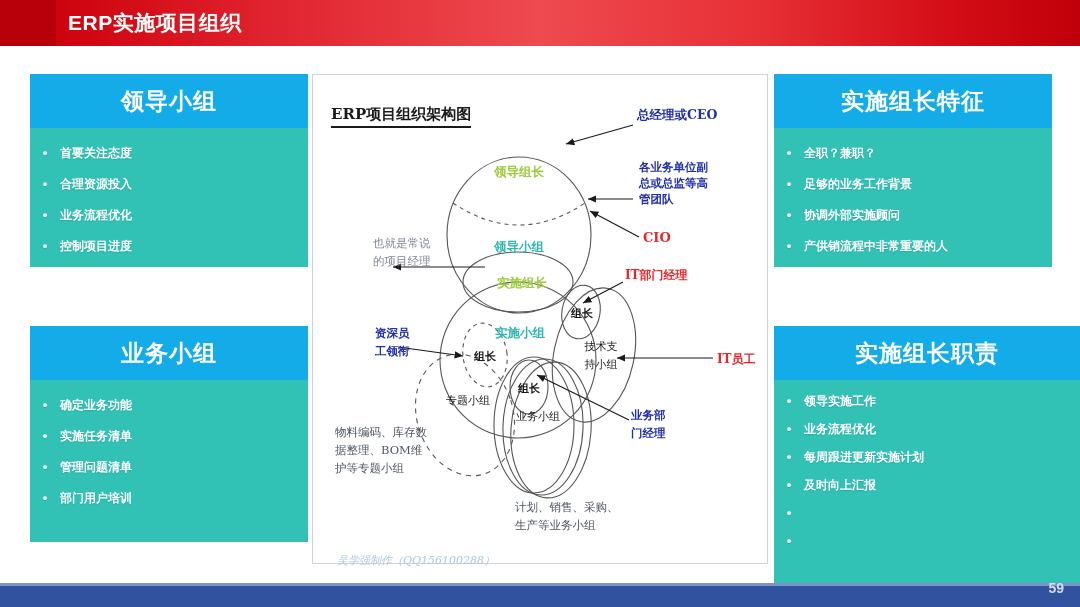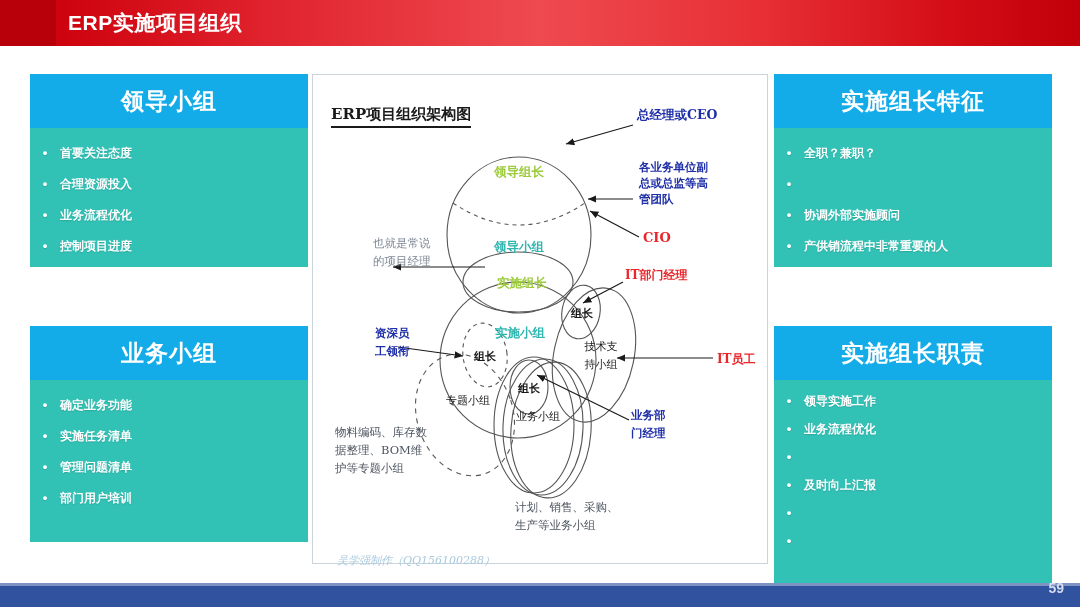--- a/index.html
+++ b/index.html
@@ -50,21 +50,21 @@
   .bullet-dot{
     width:30px;flex:0 0 30px;text-align:center;
     font-size:13px;line-height:22px;
   }
   .bullet-label{font-size:12px;line-height:22px;white-space:nowrap;}
 
   
   #card-leading      {left:30px;  top:74px;  width:278px;}
   #card-business     {left:30px;  top:326px; width:278px;}
   #card-leader-traits{left:774px; top:74px;  width:278px;}
-  #card-leader-duties{left:774px; top:326px; width:278px;}
+  #card-leader-duties{left:774px; top:326px; width:306px;}
 
   #card-leading .card-head,
   #card-business .card-head,
   #card-leader-traits .card-head,
   #card-leader-duties .card-head{height:54px;}
 
   #card-leading .card-body      {height:139px;}
   #card-business .card-body     {height:162px;}
   #card-leader-traits .card-body{height:139px;}
   #card-leader-duties .card-body{height:210px;}
@@ -166,20 +166,21 @@
 
 <div class="card" id="card-leader-traits">
   <div class="card-head">实施组长特征</div>
   <div class="card-body">
     <div class="bullet-row">
       <span class="bullet-dot">•</span>
       <span class="bullet-label">全职？兼职？</span>
     </div>
     <div class="bullet-row">
       <span class="bullet-dot">•</span>
+      <span class="bullet-label">足够的业务工作背景</span>
     </div>
     <div class="bullet-row">
       <span class="bullet-dot">•</span>
       <span class="bullet-label">协调外部实施顾问</span>
     </div>
     <div class="bullet-row">
       <span class="bullet-dot">•</span>
       <span class="bullet-label">产供销流程中非常重要的人</span>
     </div>
   </div>
@@ -191,20 +192,21 @@
     <div class="bullet-row">
       <span class="bullet-dot">•</span>
       <span class="bullet-label">领导实施工作</span>
     </div>
     <div class="bullet-row">
       <span class="bullet-dot">•</span>
       <span class="bullet-label">业务流程优化</span>
     </div>
     <div class="bullet-row">
       <span class="bullet-dot">•</span>
+      <span class="bullet-label">每周跟进更新实施计划</span>
     </div>
     <div class="bullet-row">
       <span class="bullet-dot">•</span>
       <span class="bullet-label">及时向上汇报</span>
     </div>
     <div class="bullet-row">
       <span class="bullet-dot">•</span>
     </div>
     <div class="bullet-row">
       <span class="bullet-dot">•</span>

